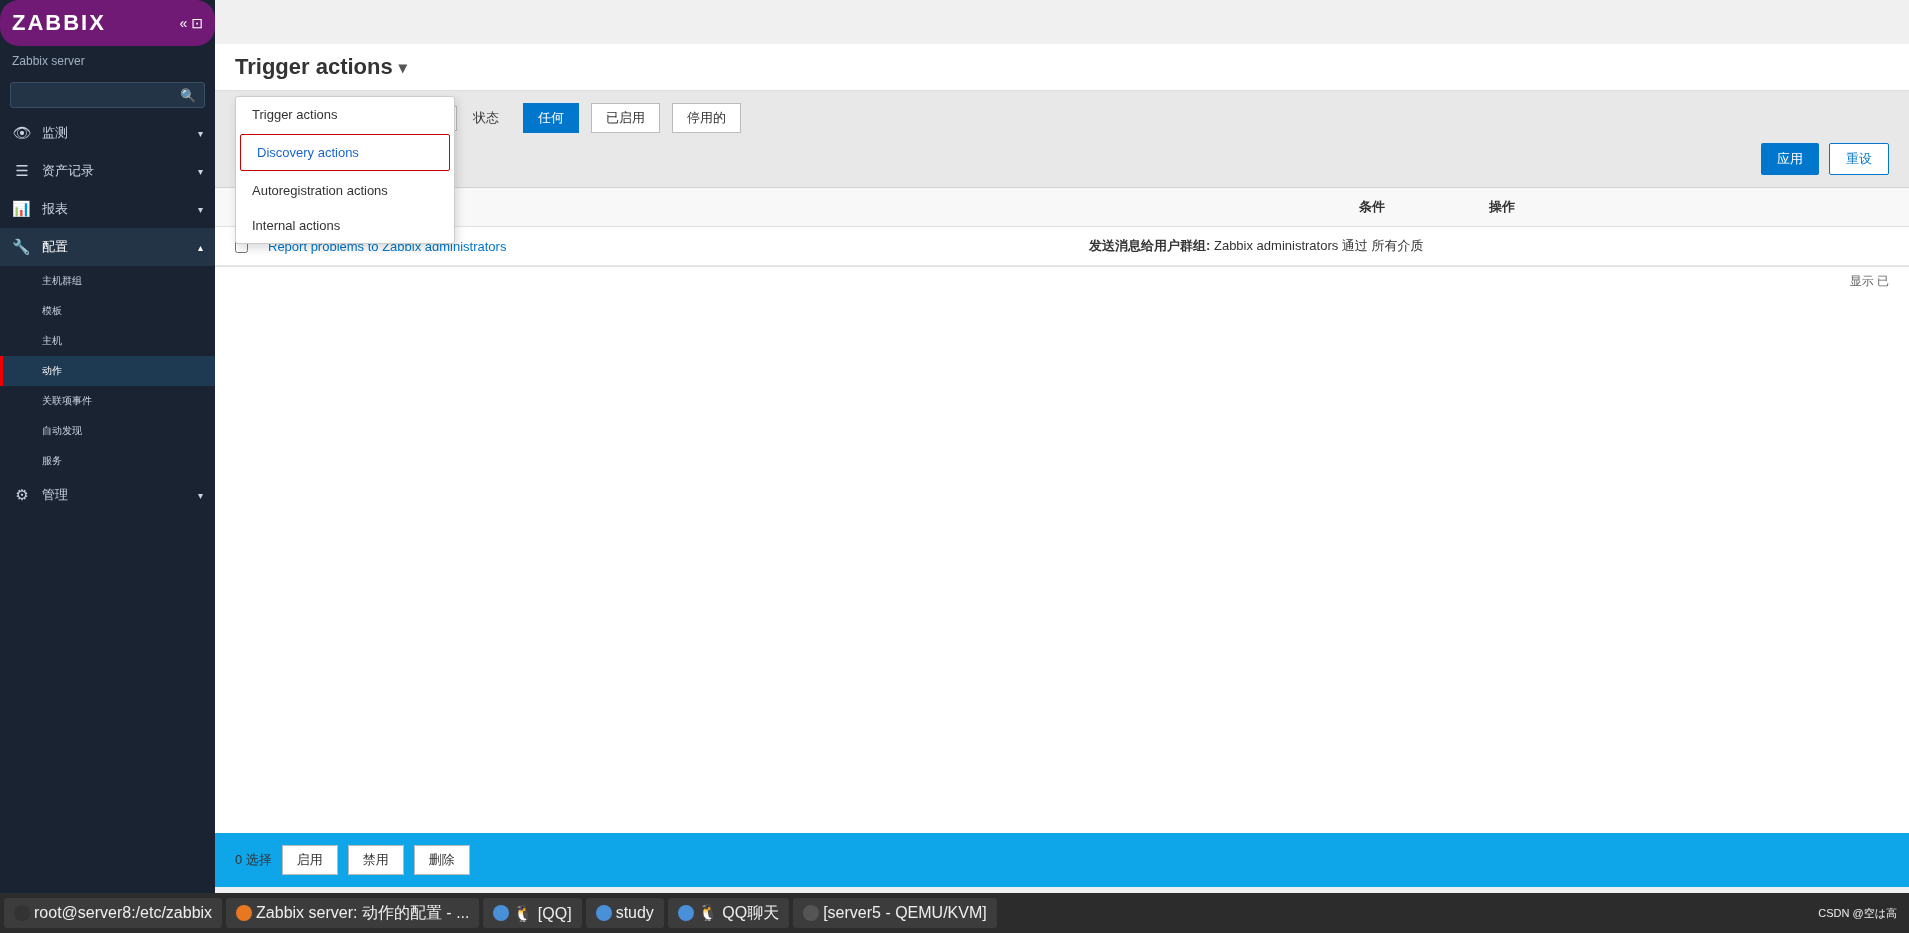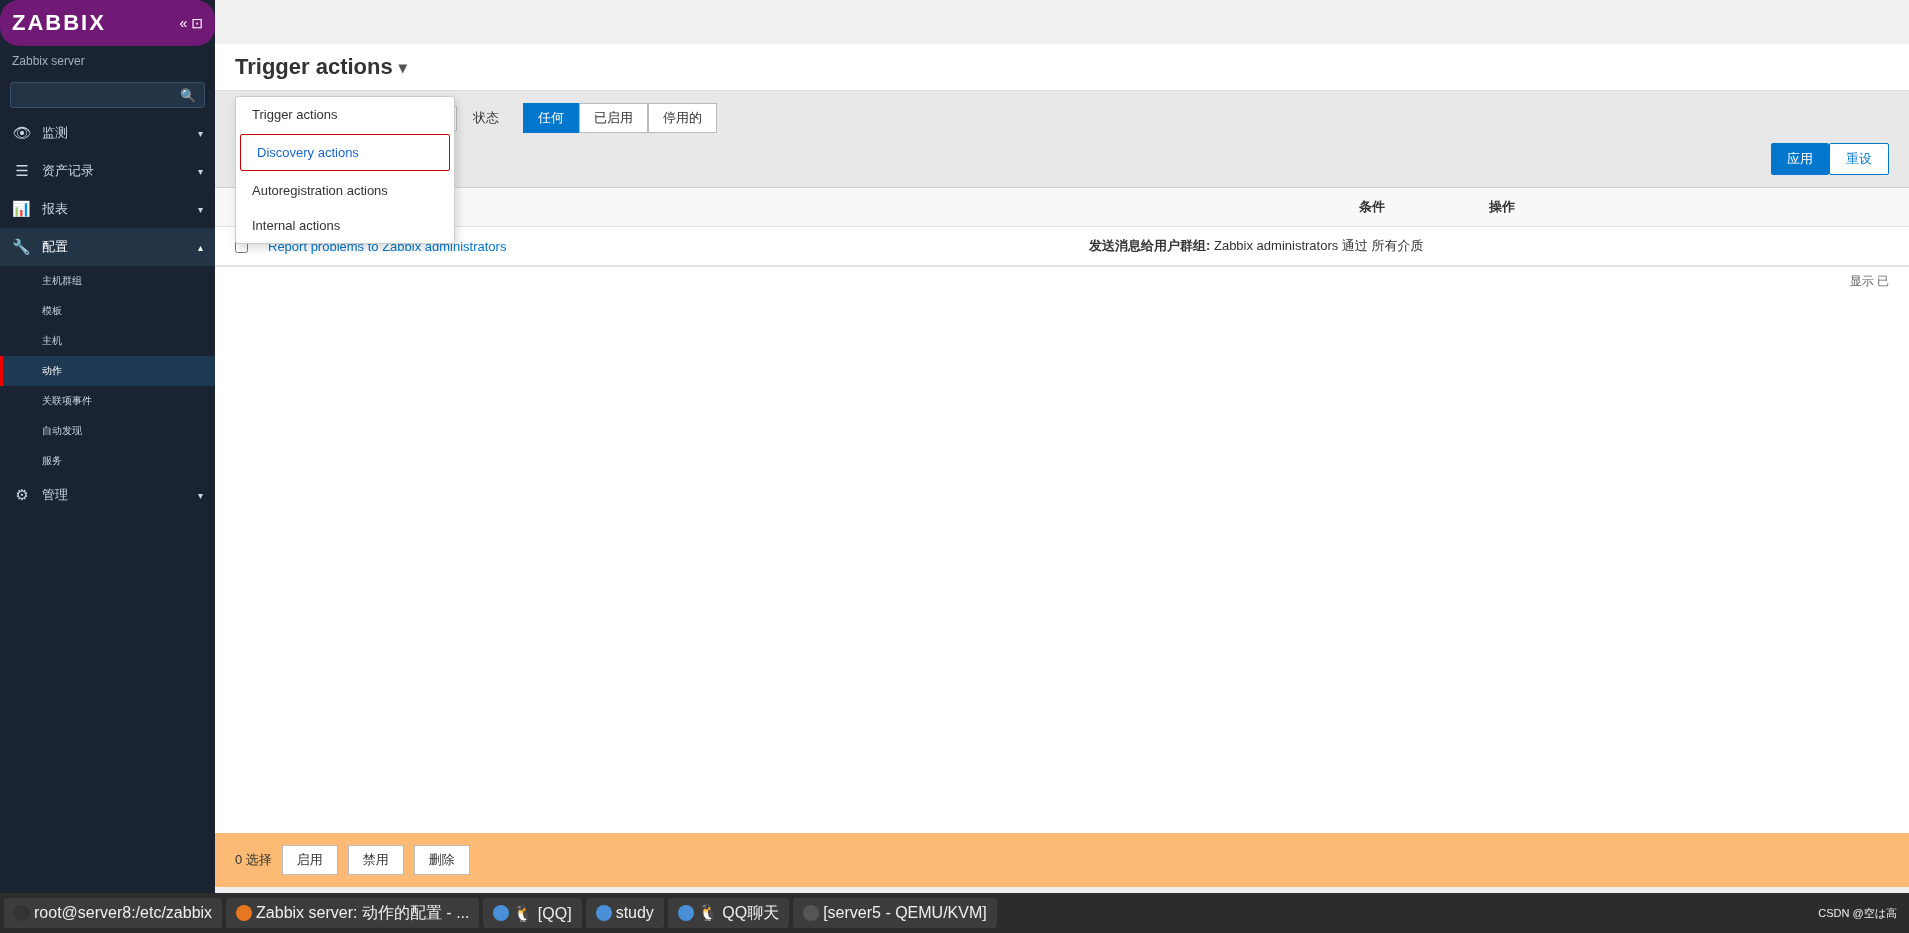--- a/index.html
+++ b/index.html
@@ -172,39 +172,40 @@
       border: 1px solid #bbb;
       padding: 4px 8px;
       font-size: 13px;
       width: 180px;
       background: #fff;
       outline: none;
     }
     .status-group {
       display: flex;
       align-items: center;
-      gap: 0;
+      gap: 12px;
     }
     .status-btn {
       padding: 5px 14px;
       border: 1px solid #bbb;
       background: #fff;
       cursor: pointer;
       font-size: 13px;
       color: #333;
     }
     .status-btn.active {
       background: #0077cc;
       color: #fff;
       border-color: #0077cc;
     }
     .status-label { margin-right: 8px; font-size: 13px; color: #333; }
     .filter-actions {
       display: flex;
       justify-content: flex-end;
+      gap: 10px;
     }
     .btn-apply {
       background: #0077cc;
       color: #fff;
       border: none;
       padding: 6px 16px;
       cursor: pointer;
       font-size: 13px;
       border-radius: 2px;
     }
@@ -260,21 +261,21 @@
       background: #fff;
       border-top: 1px solid #e0e0e0;
     }
 
     
     .bottom-actions {
       display: flex;
       align-items: center;
       gap: 10px;
       padding: 12px 20px;
-      background: #fdba74;
+      background: #0ea5e9;
     }
     .select-count { font-size: 13px; color: #333; }
     .btn-action {
       padding: 5px 14px;
       border: 1px solid #bbb;
       background: #fff;
       cursor: pointer;
       font-size: 13px;
       color: #333;
       border-radius: 0;

